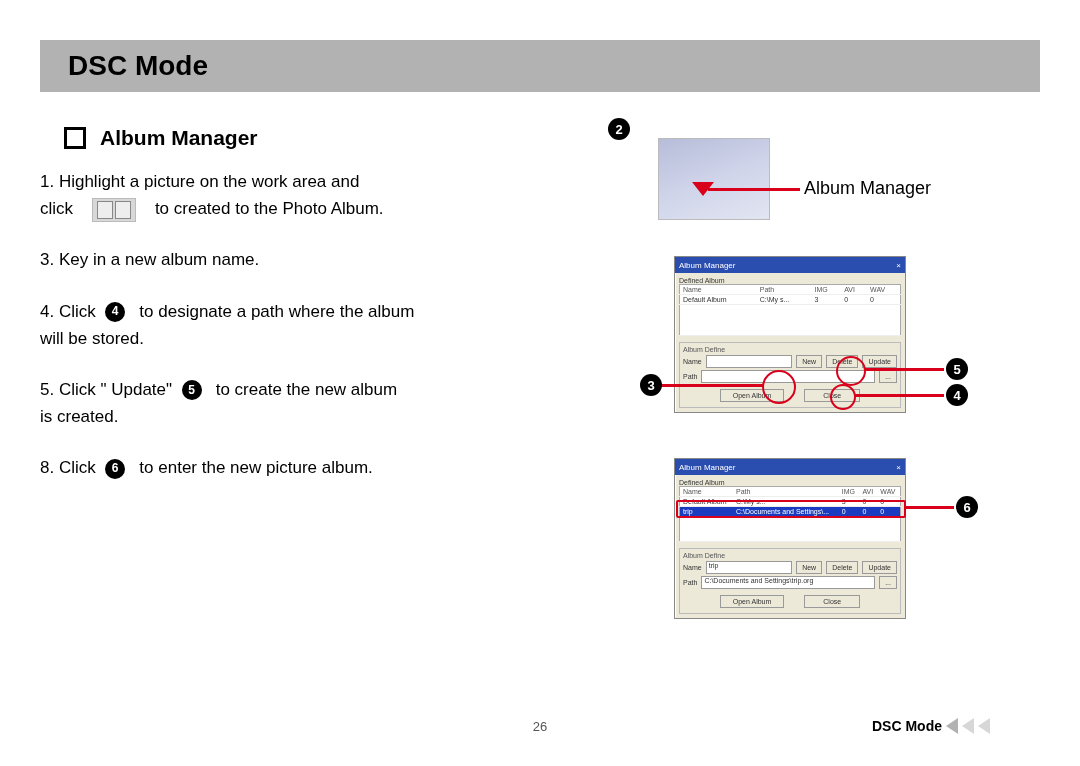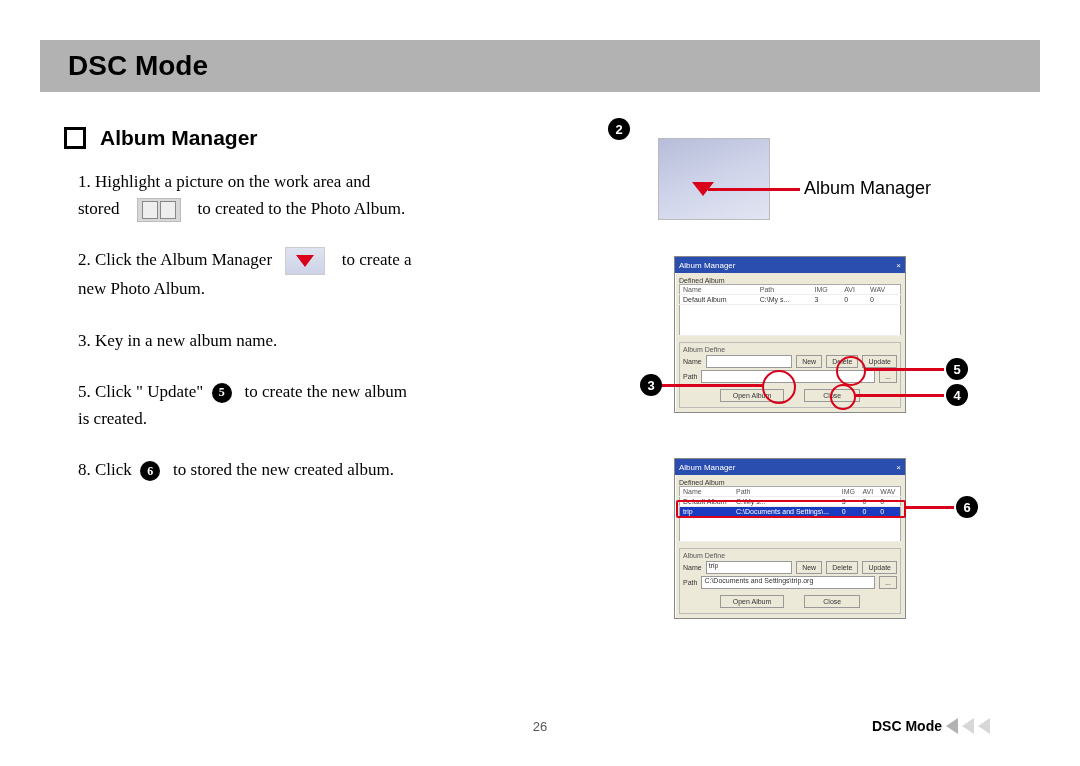--- a/index.html
+++ b/index.html
@@ -41,23 +41,21 @@
     height: 22px;
     border: 3px solid #000;
     box-sizing: border-box;
   }
   .section-head h2 {
     margin: 0;
     font-size: 21px;
     font-weight: bold;
   }
   .steps {
-    margin-left: 38px;
     line-height: 1.6;
-    font-family: Liberation Serif, serif;
   }
   .step { margin-bottom: 24px; }
   .transfer-icon {
     width: 42px;
     height: 22px;
     background: #d8d8d8;
     border: 1px solid #bbb;
     display: inline-block;
     position: relative;
     vertical-align: middle;
@@ -243,52 +241,50 @@
 <div class="content">
 
   <div class="left-col">
     <div class="section-head">
       <span class="square-bullet"></span>
       <h2>Album Manager</h2>
     </div>
     <div class="steps">
       <div class="step">
         <span>1. Highlight a picture on the work area and</span><br>
-        <span>stored</span>
+        <span>click</span>
         &nbsp;&nbsp;
         <span class="transfer-icon"></span>
         &nbsp;&nbsp;
         <span>to created to the Photo Album.</span>
       </div>
 
-      <div class="step">
-        <span>2. Click the Album Manager</span>
-        &nbsp;
-        <span class="am-chip"><span class="tri-down"></span></span>
-        &nbsp;&nbsp;
-        <span>to create a</span><br>
-        <span>new Photo Album.</span>
-      </div>
 
       <div class="step">
         <span>3. Key in a new album name.</span>
       </div>
 
+      <div class="step">
+        <span>4. Click</span>
+        &nbsp;<span class="num-bullet">4</span>&nbsp;&nbsp;
+        <span>to designate a path where the album</span><br>
+        <span>will be stored.</span>
+      </div>
 
       <div class="step">
         <span>5. Click  " Update"</span>
         &nbsp;<span class="num-bullet">5</span>&nbsp;&nbsp;
         <span>to create the new album</span><br>
         <span>is created.</span>
       </div>
 
       <div class="step">
         <span>8. Click</span>
         &nbsp;<span class="num-bullet">6</span>&nbsp;&nbsp;
-        <span>to stored the new created album.</span>
+        <span>to enter the new picture album.</span>
       </div>
     </div>
   </div>
 
   <div class="right-col illus">
 
     <div class="r-num" style="left:20px; top:2px;">
         <span>2</span>
       </div>
     <div class="am-thumb" style="left:70px; top:22px;">

